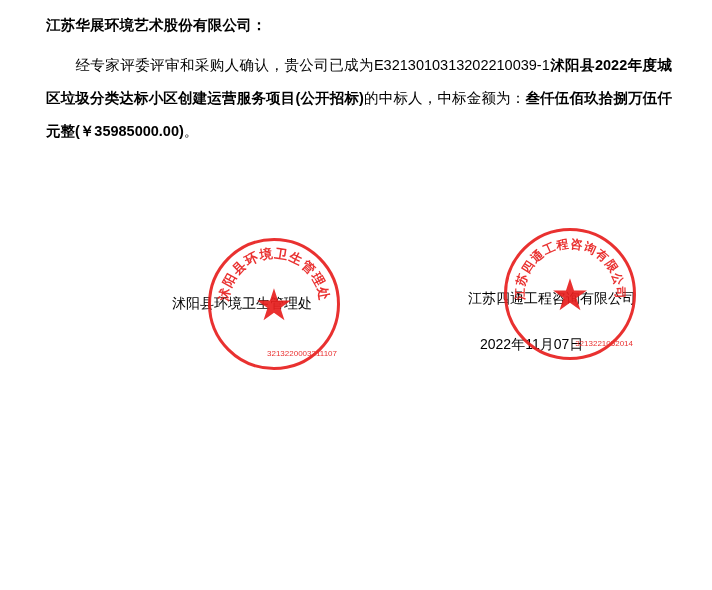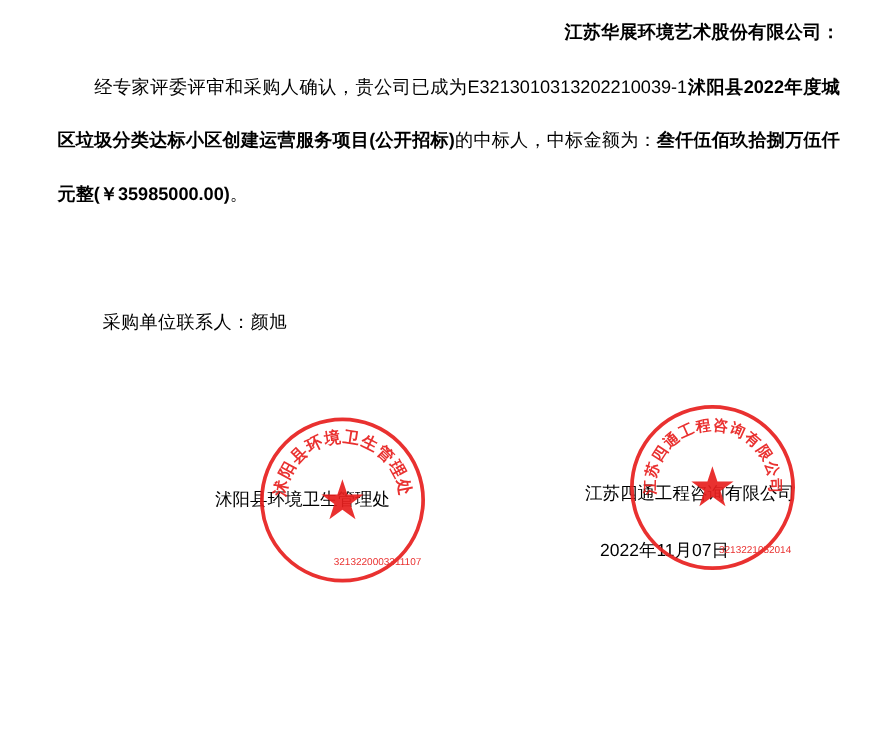--- a/index.html
+++ b/index.html
@@ -21,25 +21,24 @@
     height: 590px;
     box-sizing: border-box;
     padding: 0 40px;
   }
   .addressee {
     font-size: 14.5px;
     font-weight: bold;
     margin-top: 16px;
     margin-left: 6px;
     letter-spacing: 0.2px;
-    text-align: right;
   }
   .para {
     font-size: 14.5px;
-    line-height: 43px;
+    line-height: 33px;
     margin-top: 14px;
     margin-left: 6px;
     text-align: justify;
     text-justify: inter-ideograph;
   }
   .para .indent {
     display: inline-block;
     width: 2em;
   }
   .b {
@@ -142,23 +141,20 @@
 <div class="page">
 
   <div class="addressee">江苏华展环境艺术股份有限公司：</div>
 
   <div class="para">
     <span class="indent"></span><span>经专家评委评审和采购人确认，贵公司已成为E3213010313202210039-1</span><span class="b">沭阳县2022年度城区垃圾分类达标小区创建运营服务项目(公开招标)</span><span>的中标人，中标金额为：</span><span class="b">叁仟伍佰玖拾捌万伍仟元整(￥35985000.00)</span><span>。</span>
   </div>
 
 
   <div class="contact-block">
-    <div class="contact-line">
-      <span class="lbl">采购单位联系人：</span><span>颜旭</span>
-    </div>
   </div>
 
   <div class="sig-area">
 
     <div class="sig-text-left">沭阳县环境卫生管理处</div>
     <div class="sig-text-right">江苏四通工程咨询有限公司</div>
     <div class="sig-date">2022年11月07日</div>
 
     <div class="stamp left">
       <svg class="arc" viewBox="0 0 126 126">

